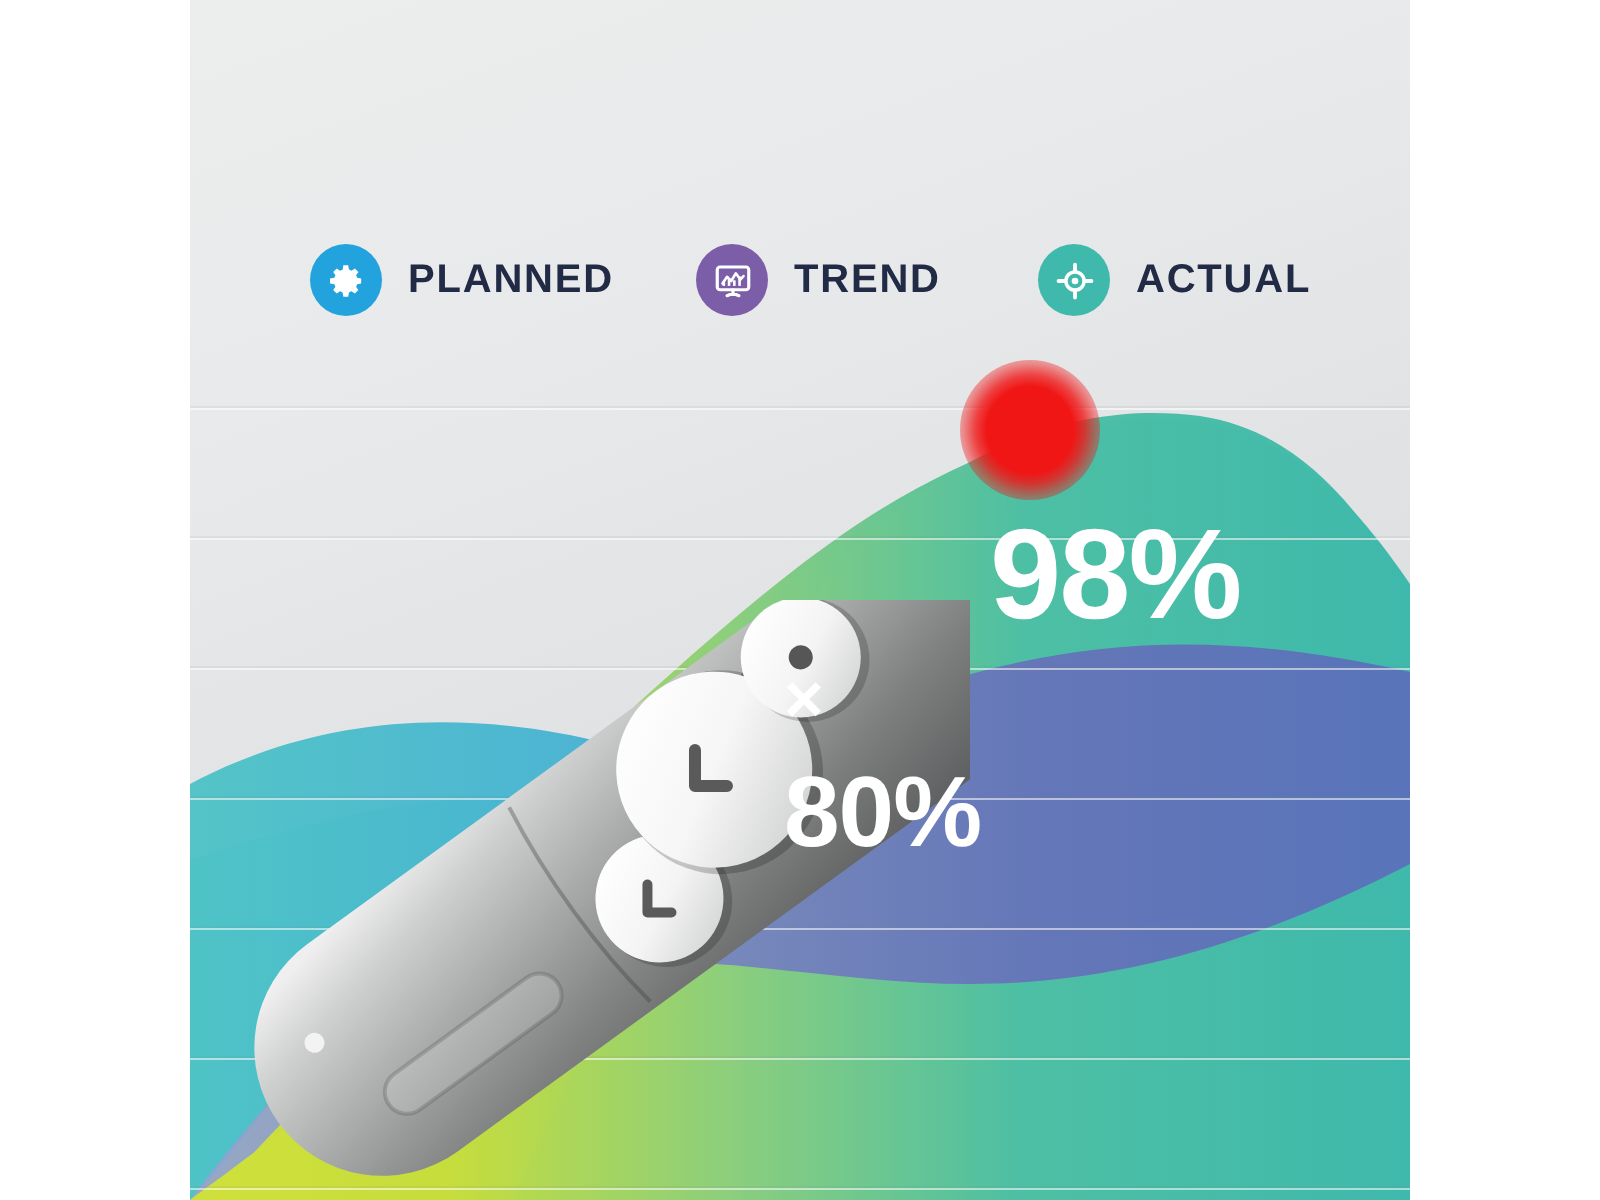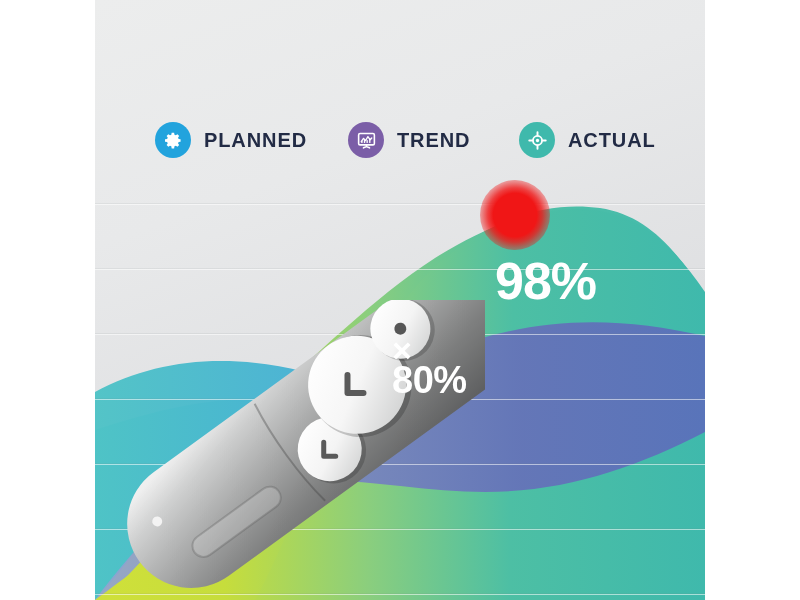--- a/index.html
+++ b/index.html
@@ -101,26 +101,27 @@
   .callout {
     position: absolute;
     z-index: 9;
     color: #ffffff;
     font-family: "Liberation Sans", sans-serif;
     font-weight: bold;
     line-height: 1;
     white-space: nowrap;
   }
   #callout-98 {
-    font-size: 52px;
+    font-size: 64px;
     letter-spacing: -1px;
   }
   #callout-80 {
-    font-size: 38px;
+    font-size: 50px;
     letter-spacing: -0.5px;
+    margin-top: 20px;
   }
   #callout-x {
     position: absolute;
     z-index: 9;
     color: #ffffff;
     font-family: "Liberation Sans", sans-serif;
     font-weight: bold;
     font-size: 34px;
     line-height: 1;
   }

